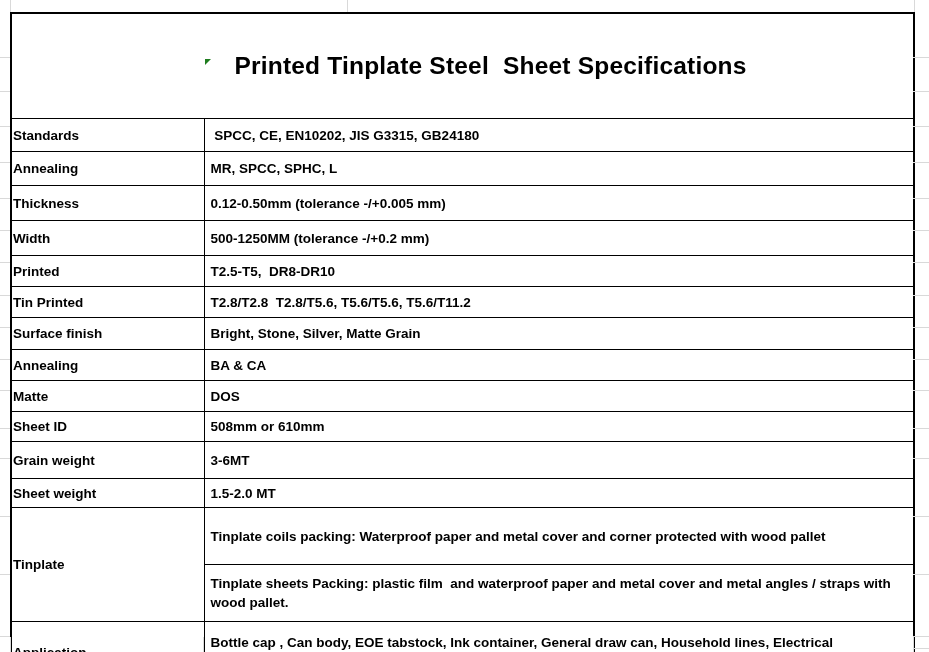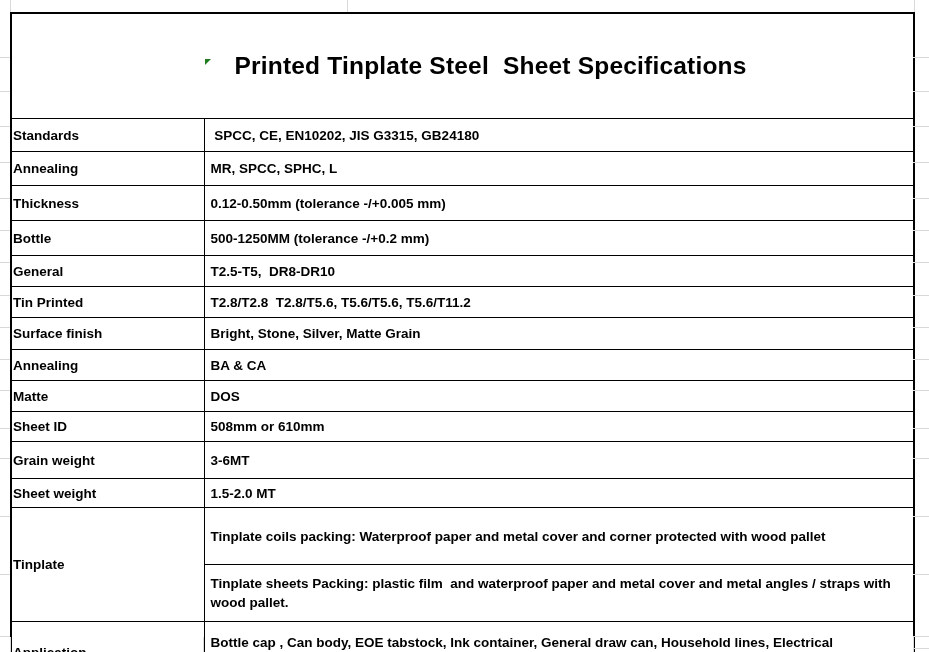--- a/index.html
+++ b/index.html
@@ -76,26 +76,26 @@
       <td class="label-cell"><span>Annealing</span></td>
       <td><span>MR, SPCC, SPHC, L</span></td>
     </tr>
 
     <tr style="height:35px">
       <td class="label-cell"><span>Thickness</span></td>
       <td><span>0.12-0.50mm (tolerance -/+0.005 mm)</span></td>
     </tr>
 
     <tr style="height:35px">
-      <td class="label-cell"><span>Bottle</span></td>
+      <td class="label-cell"><span>Width</span></td>
       <td><span>500-1250MM (tolerance -/+0.2 mm)</span></td>
     </tr>
 
     <tr style="height:31px">
-      <td class="label-cell"><span>General</span></td>
+      <td class="label-cell"><span>Printed</span></td>
       <td><span>T2.5-T5,  DR8-DR10</span></td>
     </tr>
 
     <tr style="height:31px">
       <td class="label-cell"><span>Tin Printed</span></td>
       <td><span>T2.8/T2.8  T2.8/T5.6, T5.6/T5.6, T5.6/T11.2</span></td>
     </tr>
 
     <tr style="height:32px">
       <td class="label-cell"><span>Surface finish</span></td>

